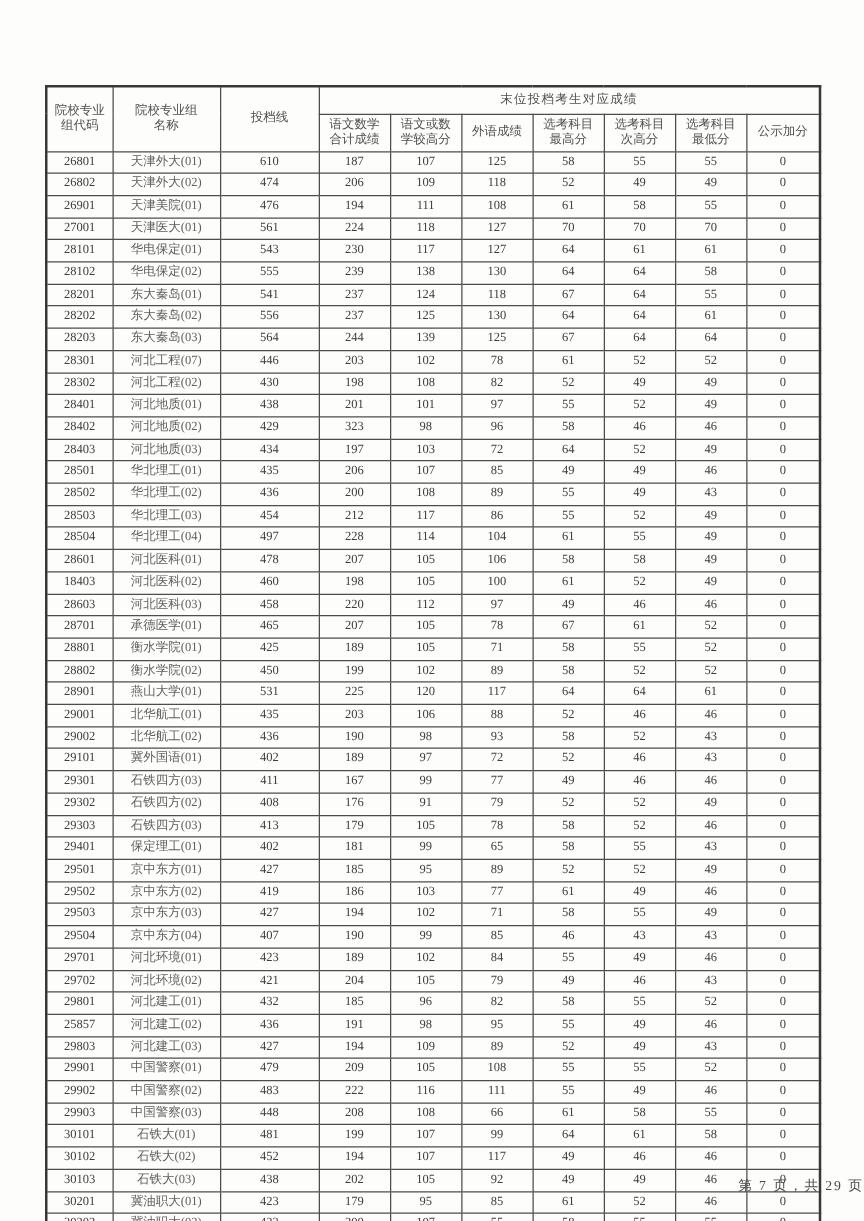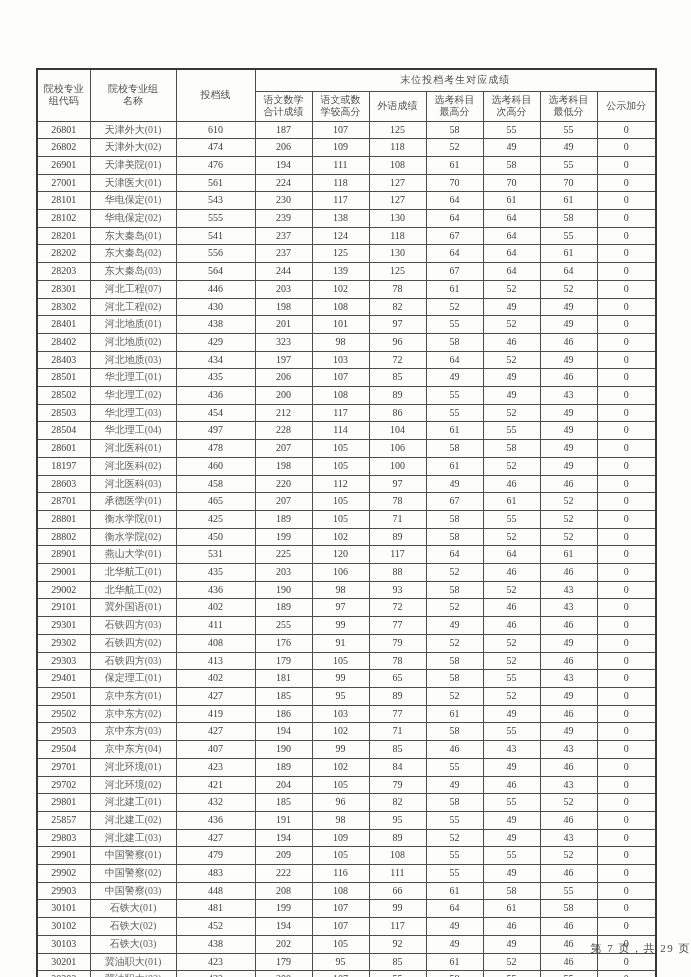--- a/index.html
+++ b/index.html
@@ -324,21 +324,21 @@
           <td class="num">478</td>
           <td class="num">207</td>
           <td class="num">105</td>
           <td class="num">106</td>
           <td class="num">58</td>
           <td class="num">58</td>
           <td class="num">49</td>
           <td class="num">0</td>
         </tr>
         <tr>
-          <td class="num">18197</td>
+          <td class="num">18403</td>
           <td class="name">河北医科(02)</td>
           <td class="num">460</td>
           <td class="num">198</td>
           <td class="num">105</td>
           <td class="num">100</td>
           <td class="num">61</td>
           <td class="num">52</td>
           <td class="num">49</td>
           <td class="num">0</td>
         </tr>
@@ -435,21 +435,21 @@
           <td class="num">72</td>
           <td class="num">52</td>
           <td class="num">46</td>
           <td class="num">43</td>
           <td class="num">0</td>
         </tr>
         <tr>
           <td class="num">29301</td>
           <td class="name">石铁四方(03)</td>
           <td class="num">411</td>
-          <td class="num">255</td>
+          <td class="num">167</td>
           <td class="num">99</td>
           <td class="num">77</td>
           <td class="num">49</td>
           <td class="num">46</td>
           <td class="num">46</td>
           <td class="num">0</td>
         </tr>
         <tr>
           <td class="num">29302</td>
           <td class="name">石铁四方(02)</td>

